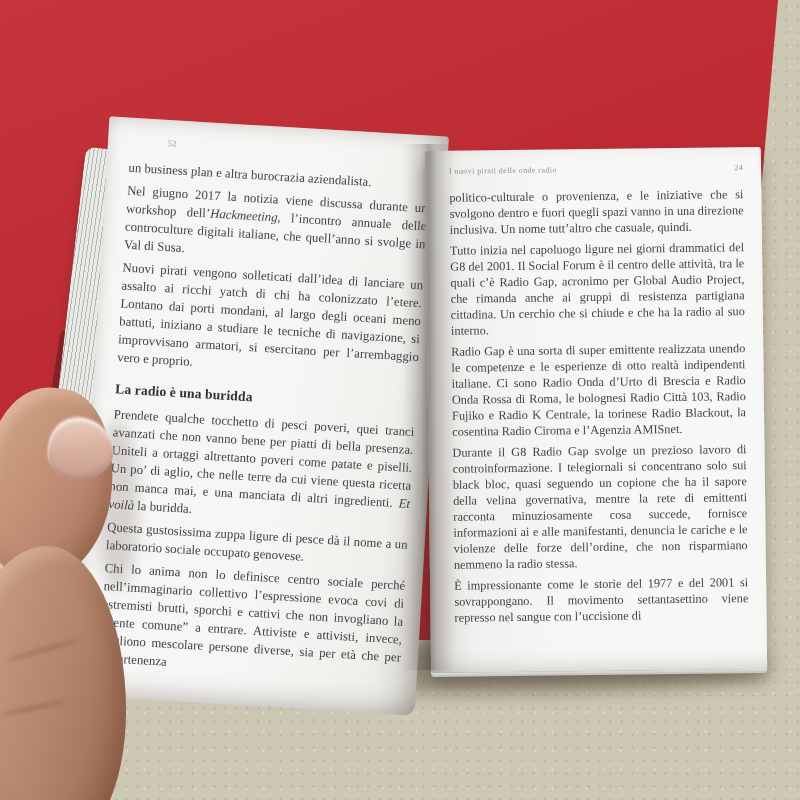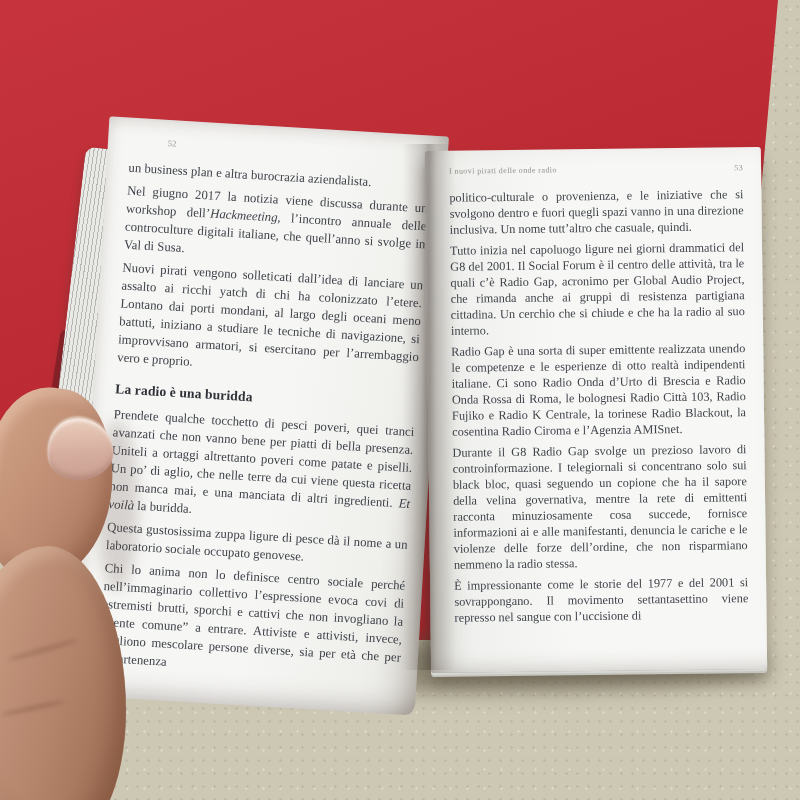--- a/index.html
+++ b/index.html
@@ -113,21 +113,21 @@
         <h3>La radio è una buridda</h3>
         <p><span>Prendete qualche tocchetto di pesci poveri, quei tranci avanzati che non vanno bene per piatti di bella presenza. Uniteli a ortaggi altrettanto poveri come patate e piselli. Un po’ di aglio, che nelle terre da cui viene questa ricetta non manca mai, e una manciata di altri ingredienti. </span><em>Et voilà</em><span> la buridda.</span></p>
         <p><span>Questa gustosissima zuppa ligure di pesce dà il nome a un laboratorio sociale occupato genovese.</span></p>
         <p><span>Chi lo anima non lo definisce centro sociale perché nell’immaginario collettivo l’espressione evoca covi di estremisti brutti, sporchi e cattivi che non invogliano la “gente comune” a entrare. Attiviste e attivisti, invece, vogliono mescolare persone diverse, sia per età che per appartenenza</span></p>
       </div>
   </div>
 
   <div class="page right-page">
     <div class="head-row">
       <span>I nuovi pirati delle onde radio</span>
-      <span>53</span>
+      <span>24</span>
     </div>
     <div id="right-page-body">
         <p><span>politico-culturale o provenienza, e le iniziative che si svolgono dentro e fuori quegli spazi vanno in una direzione inclusiva. Un nome tutt’altro che casuale, quindi.</span></p>
         <p><span>Tutto inizia nel capoluogo ligure nei giorni drammatici del G8 del 2001. Il Social Forum è il centro delle attività, tra le quali c’è Radio Gap, acronimo per Global Audio Project, che rimanda anche ai gruppi di resistenza partigiana cittadina. Un cerchio che si chiude e che ha la radio al suo interno.</span></p>
         <p><span>Radio Gap è una sorta di super emittente realizzata unendo le competenze e le esperienze di otto realtà indipendenti italiane. Ci sono Radio Onda d’Urto di Brescia e Radio Onda Rossa di Roma, le bolognesi Radio Città 103, Radio Fujiko e Radio K Centrale, la torinese Radio Blackout, la cosentina Radio Ciroma e l’Agenzia AMISnet.</span></p>
         <p><span>Durante il G8 Radio Gap svolge un prezioso lavoro di controinformazione. I telegiornali si concentrano solo sui black bloc, quasi seguendo un copione che ha il sapore della velina governativa, mentre la rete di emittenti racconta minuziosamente cosa succede, fornisce informazioni ai e alle manifestanti, denuncia le cariche e le violenze delle forze dell’ordine, che non risparmiano nemmeno la radio stessa.</span></p>
         <p><span>È impressionante come le storie del 1977 e del 2001 si sovrappongano. Il movimento settantasettino viene represso nel sangue con l’uccisione di</span></p>
       </div>
   </div>
 

